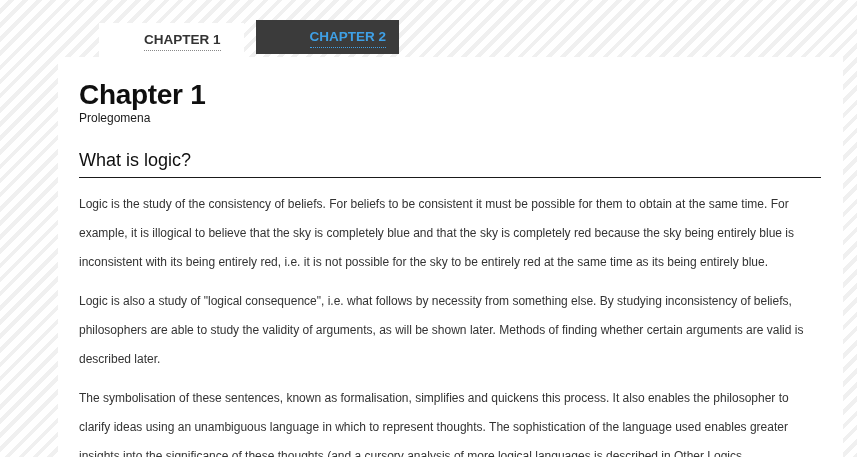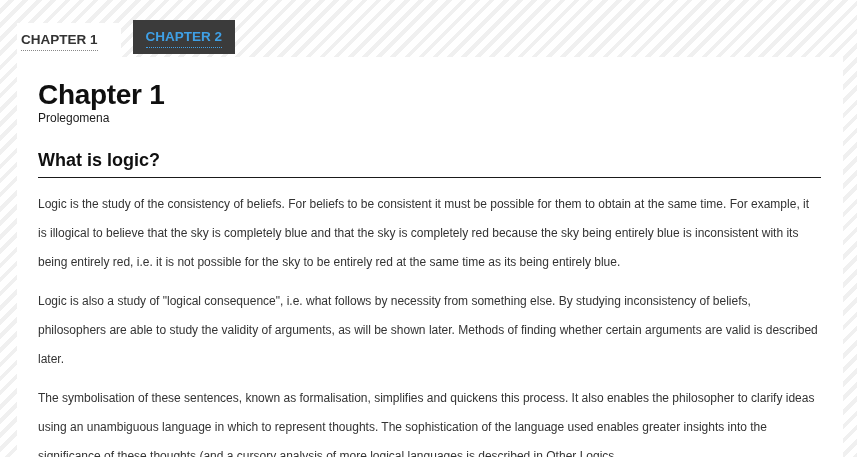--- a/index.html
+++ b/index.html
@@ -1,21 +1,21 @@
 <!DOCTYPE html>
 <html style="--accent-blue: #3fa0e6; --tab-dark-bg: #3b3b3b; --stripe: #f0f0f0; --text: #333333;"><head>
 <meta charset="utf-8">
 <style>
   :root {
     --accent-blue: #3fa0e6;
     --tab-dark-bg: #3b3b3b;
     --stripe: #f0f0f0;
     --text: #333333;
   }
-  * { box-sizing: border-box; }
+  * { box-sizing: border-box; margin-left: 41px; }
   html, body { margin: 0; padding: 0; }
   body {
     width: 857px;
     height: 457px;
     position: relative;
     overflow: hidden;
     font-family: "Liberation Sans", sans-serif;
     background: repeating-linear-gradient(
       135deg,
       #ffffff 0px, #ffffff 6px,
@@ -89,21 +89,21 @@
   .chapter-subtitle {
     margin: 2px 0 0;
     font-size: 12px;
     font-weight: normal;
     color: #1a1a1a;
     line-height: 1.15;
   }
   .section-heading {
     margin: 24px 0 12px;
     font-size: 18px;
-    font-weight: bold;
+    font-weight: normal;
     color: #0f0f0f;
     border-bottom: 1px solid #1a1a1a;
     padding-bottom: 6px;
   }
   .body-paragraph {
     margin: 0 0 10px;
     font-size: 12px;
     line-height: 29px;
     color: var(--text);
   }

